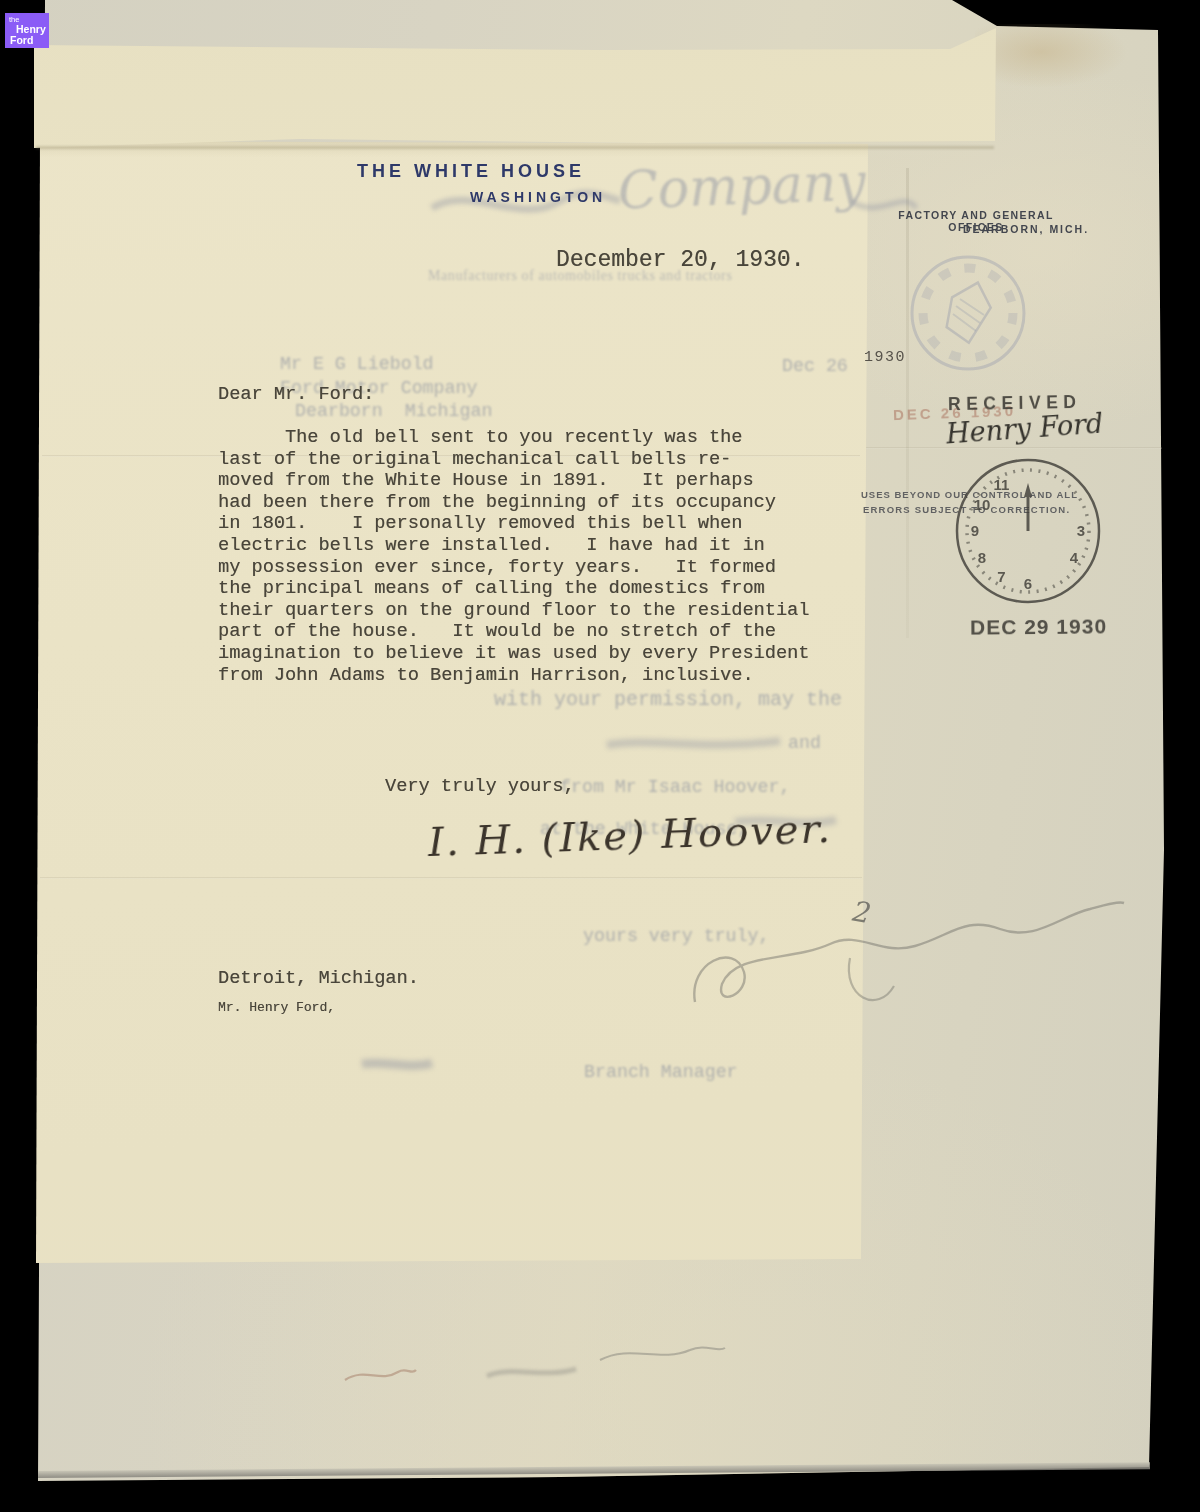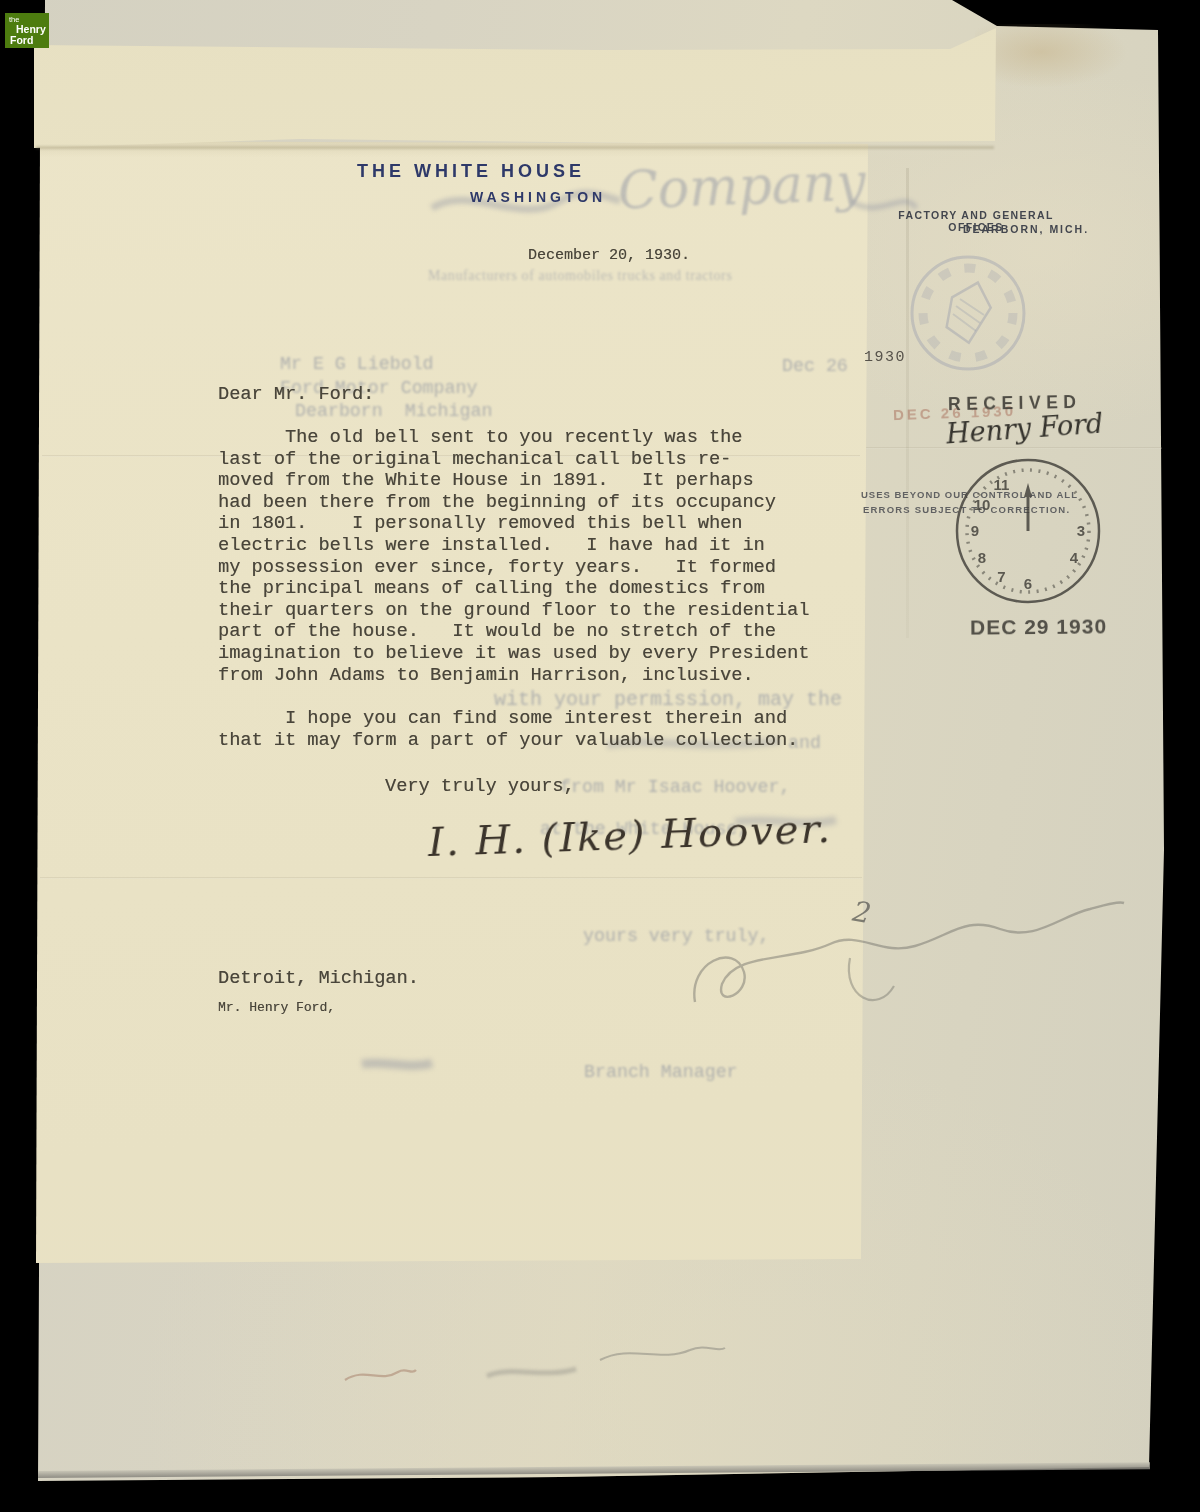--- a/index.html
+++ b/index.html
@@ -21,21 +21,21 @@
     filter:drop-shadow(3px 3px 3px rgba(50,45,30,.45));
     background:
       linear-gradient(90deg, rgba(190,180,145,0) 96.5%, rgba(150,140,105,.25) 99%),
       linear-gradient(180deg, rgba(170,158,120,.22) 9.3%, rgba(170,158,120,0) 10.4%),
       linear-gradient(175deg,#ece5c9 0%,#eae3c6 40%,#e8e1c4 72%,#e9e1c3 100%);}
   .tape{clip-path:polygon(34px 45px,600px 50px,950px 49px,996px 28px,995px 141px,650px 143px,300px 139px,34px 148px);
     filter:drop-shadow(0 2px 2px rgba(80,72,50,.4));
     background:linear-gradient(178deg,#e7e0c2 0%,#ece5c8 35%,#e9e2c4 75%,#e3dcbe 100%);}
   .crease{position:absolute;height:2px;background:linear-gradient(180deg,rgba(120,108,80,.18),rgba(255,255,245,.22));}
   svg{position:absolute;overflow:visible;}
-  .logo{position:absolute;left:5px;top:13px;width:44px;height:35px;background:#4d7c0f;
+  .logo{position:absolute;left:5px;top:13px;width:44px;height:35px;background:#8b5cf6;
         color:#fff;line-height:1;padding:3px 0 0 4px;box-sizing:border-box;}
   .logo .t1{font-size:7.5px;display:block;}
   .logo .t2{font-size:10.5px;font-weight:bold;display:block;margin-left:7px;margin-top:0.5px;}
   .logo .t3{font-size:10.5px;font-weight:bold;display:block;margin-left:1px;margin-top:0.5px;}
 </style>
 </head>
 <body>
 
 <div class="stage">
 
@@ -69,24 +69,23 @@
   <div class="abs ghost mono" style="left:782px;top:356px;font-size:18.3px;">Dec 26</div>
   <div class="abs ghost mono" style="left:494px;top:688px;font-size:20px;">with your permission, may the</div>
   <div class="abs ghost mono" style="left:788px;top:733px;font-size:18.3px;">and</div>
   <div class="abs ghost mono" style="left:560px;top:777px;font-size:18.3px;">from Mr Isaac Hoover,</div>
   <div class="abs ghost mono" style="left:540px;top:819px;font-size:18.3px;">at the White House,</div>
   <div class="abs ghost mono" style="left:583px;top:926px;font-size:18.3px;">yours very truly,</div>
   <div class="abs ghost mono" style="left:584px;top:1062px;font-size:18.3px;">Branch Manager</div>
 
   <div class="abs" style="left:357px;top:161px;font-size:18px;font-weight:600;letter-spacing:4px;color:#2e3969;">THE WHITE HOUSE</div>
   <div class="abs" style="left:470px;top:189px;font-size:14px;font-weight:600;letter-spacing:4px;color:#2e3969;">WASHINGTON</div>
-  <div class="abs mono typed" style="left:528px;top:247px;font-size:15px;text-align:center;">December 20, 1930.</div>
+  <div class="abs mono typed" style="left:556px;top:247px;font-size:23px;text-align:center;">December 20, 1930.</div>
   <div class="abs mono typed" style="left:218px;top:384px;font-size:18.6px;">Dear Mr. Ford:</div>
   <div class="abs mono typed" style="left:218px;top:427px;font-size:18.6px;line-height:21.6px;"><div>      The old bell sent to you recently was the</div><div>last of the original mechanical call bells re-</div><div>moved from the White House in 1891.   It perhaps</div><div>had been there from the beginning of its occupancy</div><div>in 1801.    I personally removed this bell when</div><div>electric bells were installed.   I have had it in</div><div>my possession ever since, forty years.   It formed</div><div>the principal means of calling the domestics from</div><div>their quarters on the ground floor to the residential</div><div>part of the house.   It would be no stretch of the</div><div>imagination to believe it was used by every President</div><div>from John Adams to Benjamin Harrison, inclusive.</div></div>
-  <div class="abs mono typed" style="left:218px;top:708px;font-size:18.6px;line-height:21.6px;"><div>      I hope you can find some interest therein and</div><div>that it may form a part of your valuable collection.</div></div>
   <div class="abs mono typed" style="left:385px;top:776px;font-size:18.6px;">Very truly yours,</div>
   <div class="abs script" style="left:428px;top:812px;font-size:40px;letter-spacing:2px;color:#3b342b;transform:rotate(-2deg);filter:blur(.2px);">I. H. (Ike) Hoover.</div>
   <div class="abs mono typed" style="left:218px;top:1000px;font-size:13px;">Mr. Henry Ford,</div>
   <div class="abs mono typed" style="left:218px;top:968px;font-size:18.6px;">Detroit, Michigan.</div>
 
   <div class="abs" style="left:876px;top:209px;width:200px;text-align:center;font-size:10.5px;font-weight:bold;letter-spacing:1.4px;color:#43464e;">FACTORY AND GENERAL OFFICES</div>
   <div class="abs" style="left:926px;top:223px;width:200px;text-align:center;font-size:10.5px;font-weight:bold;letter-spacing:2px;color:#43464e;">DEARBORN, MICH.</div>
 
   <svg width="124" height="124" style="left:906px;top:251px;opacity:.8;">
     <circle cx="62" cy="62" r="56" fill="none" stroke="rgba(130,138,165,.38)" stroke-width="3"></circle>

